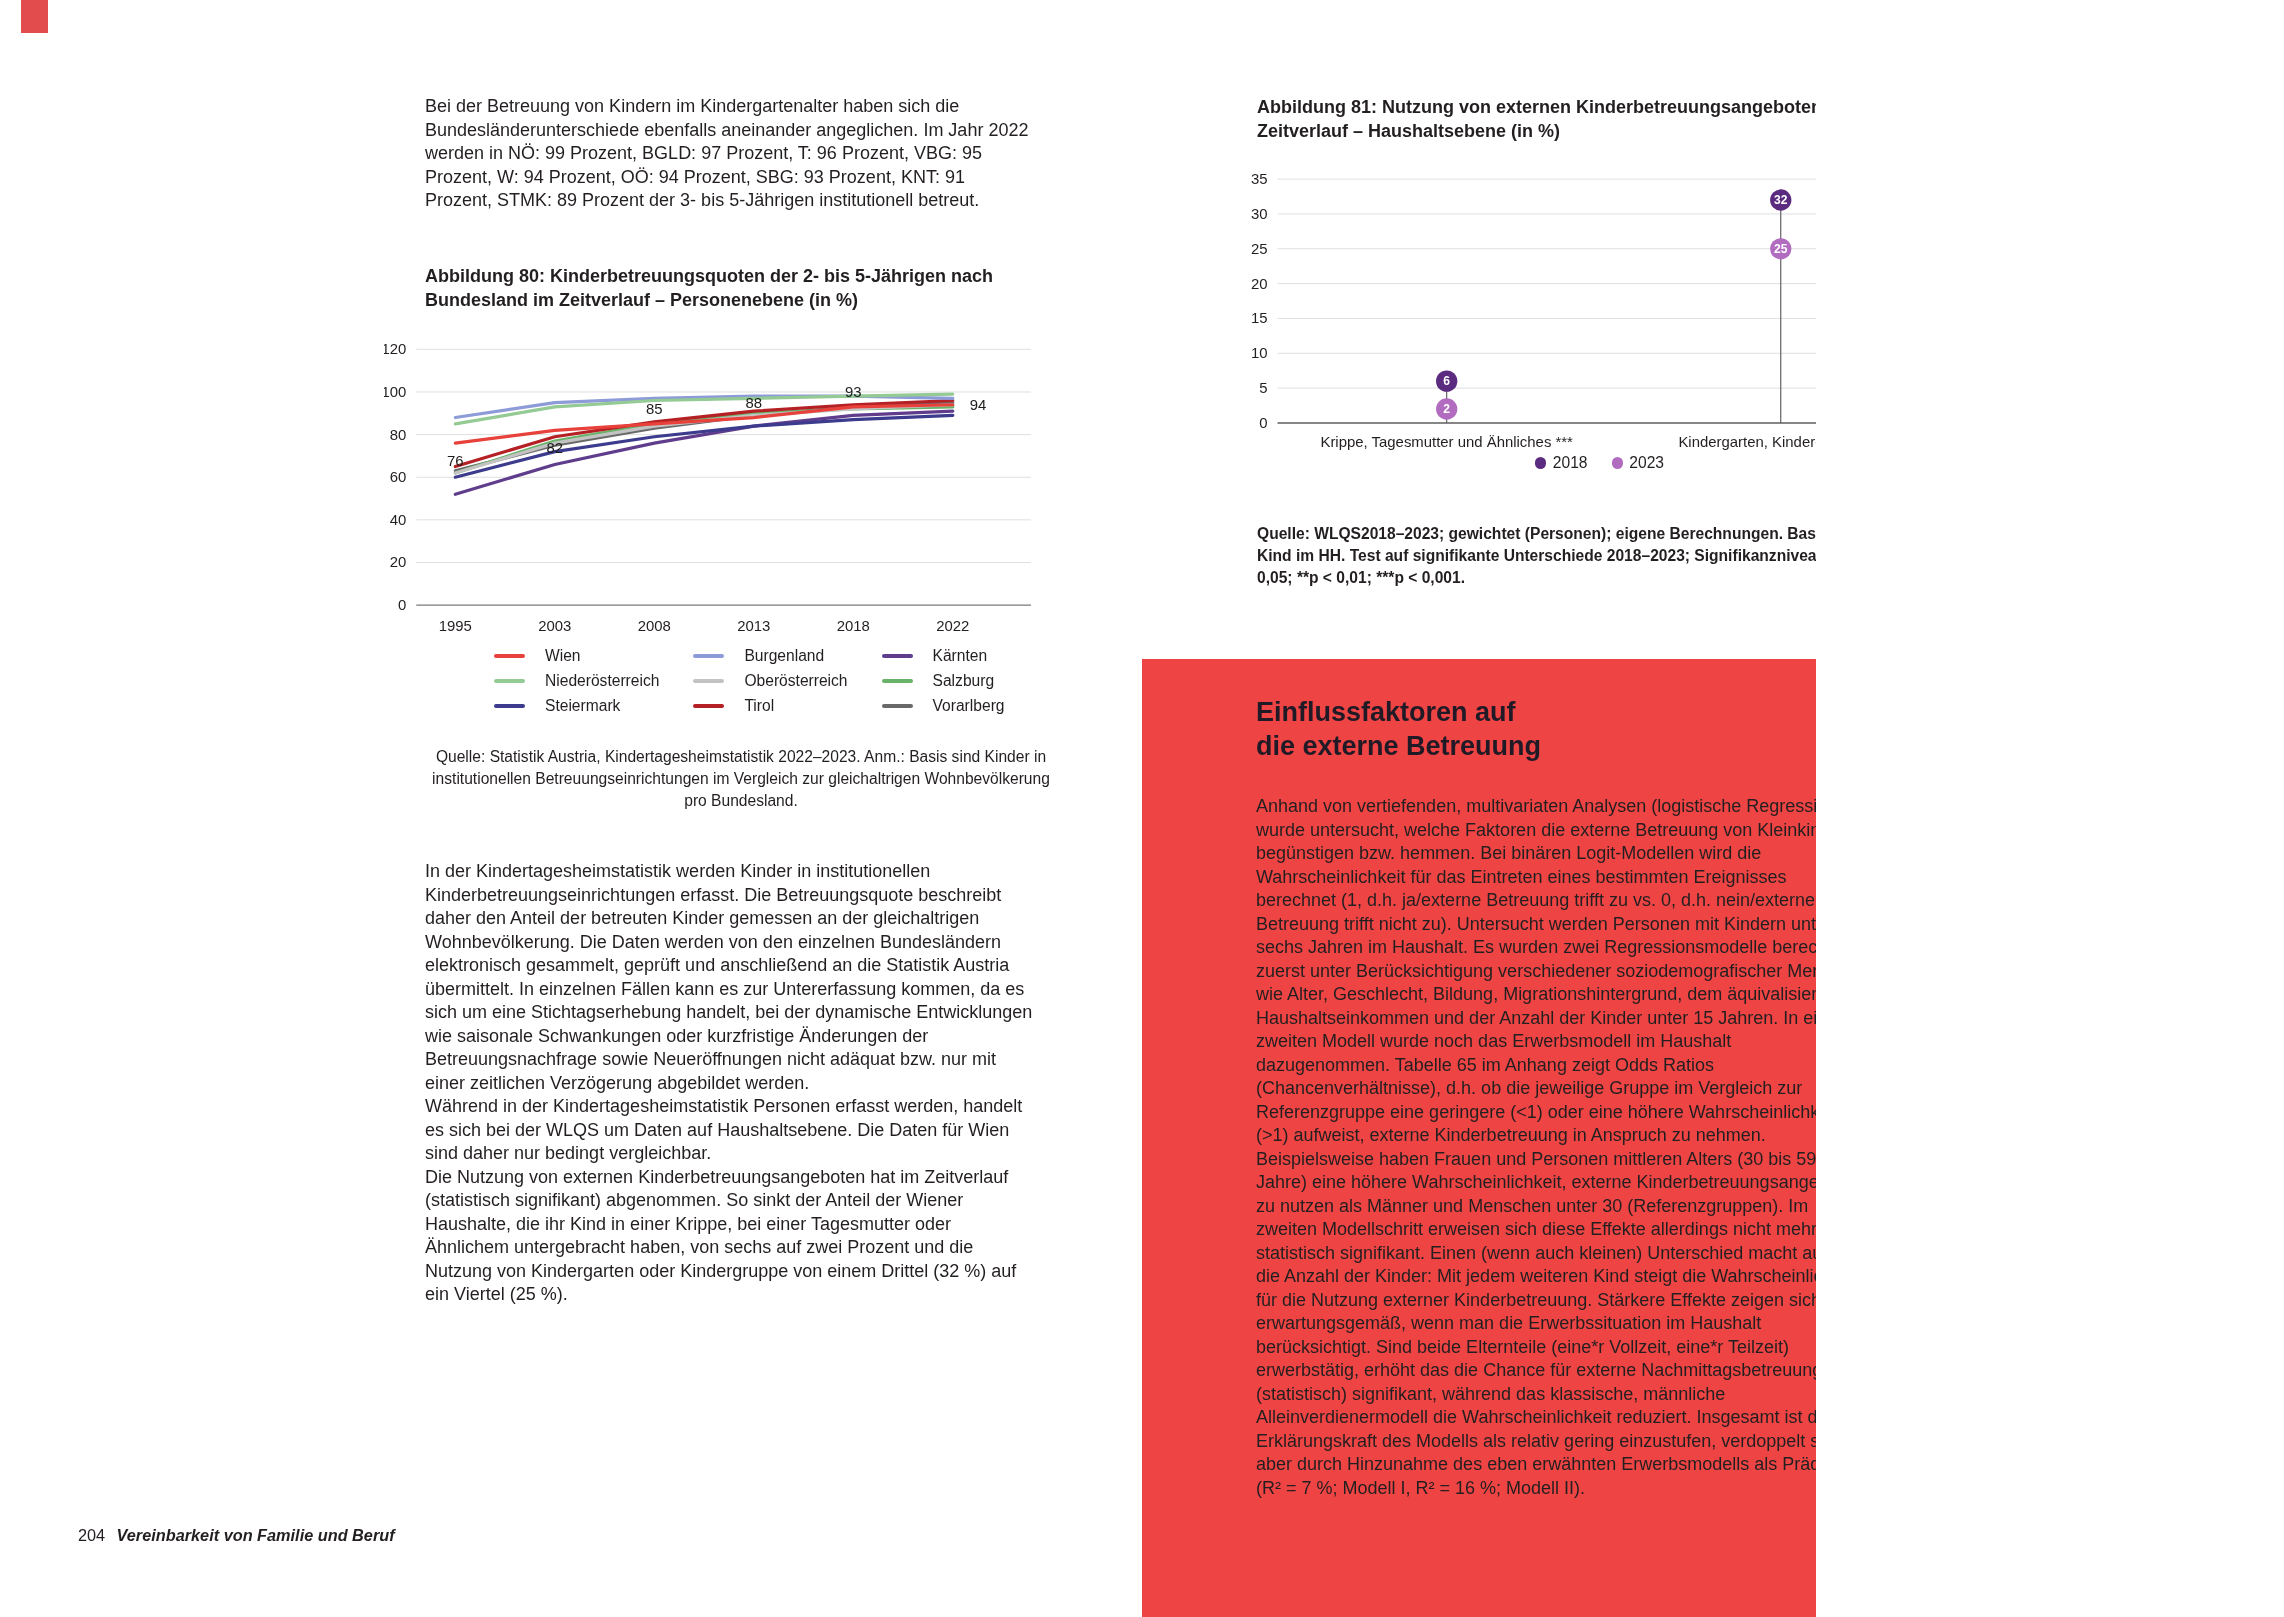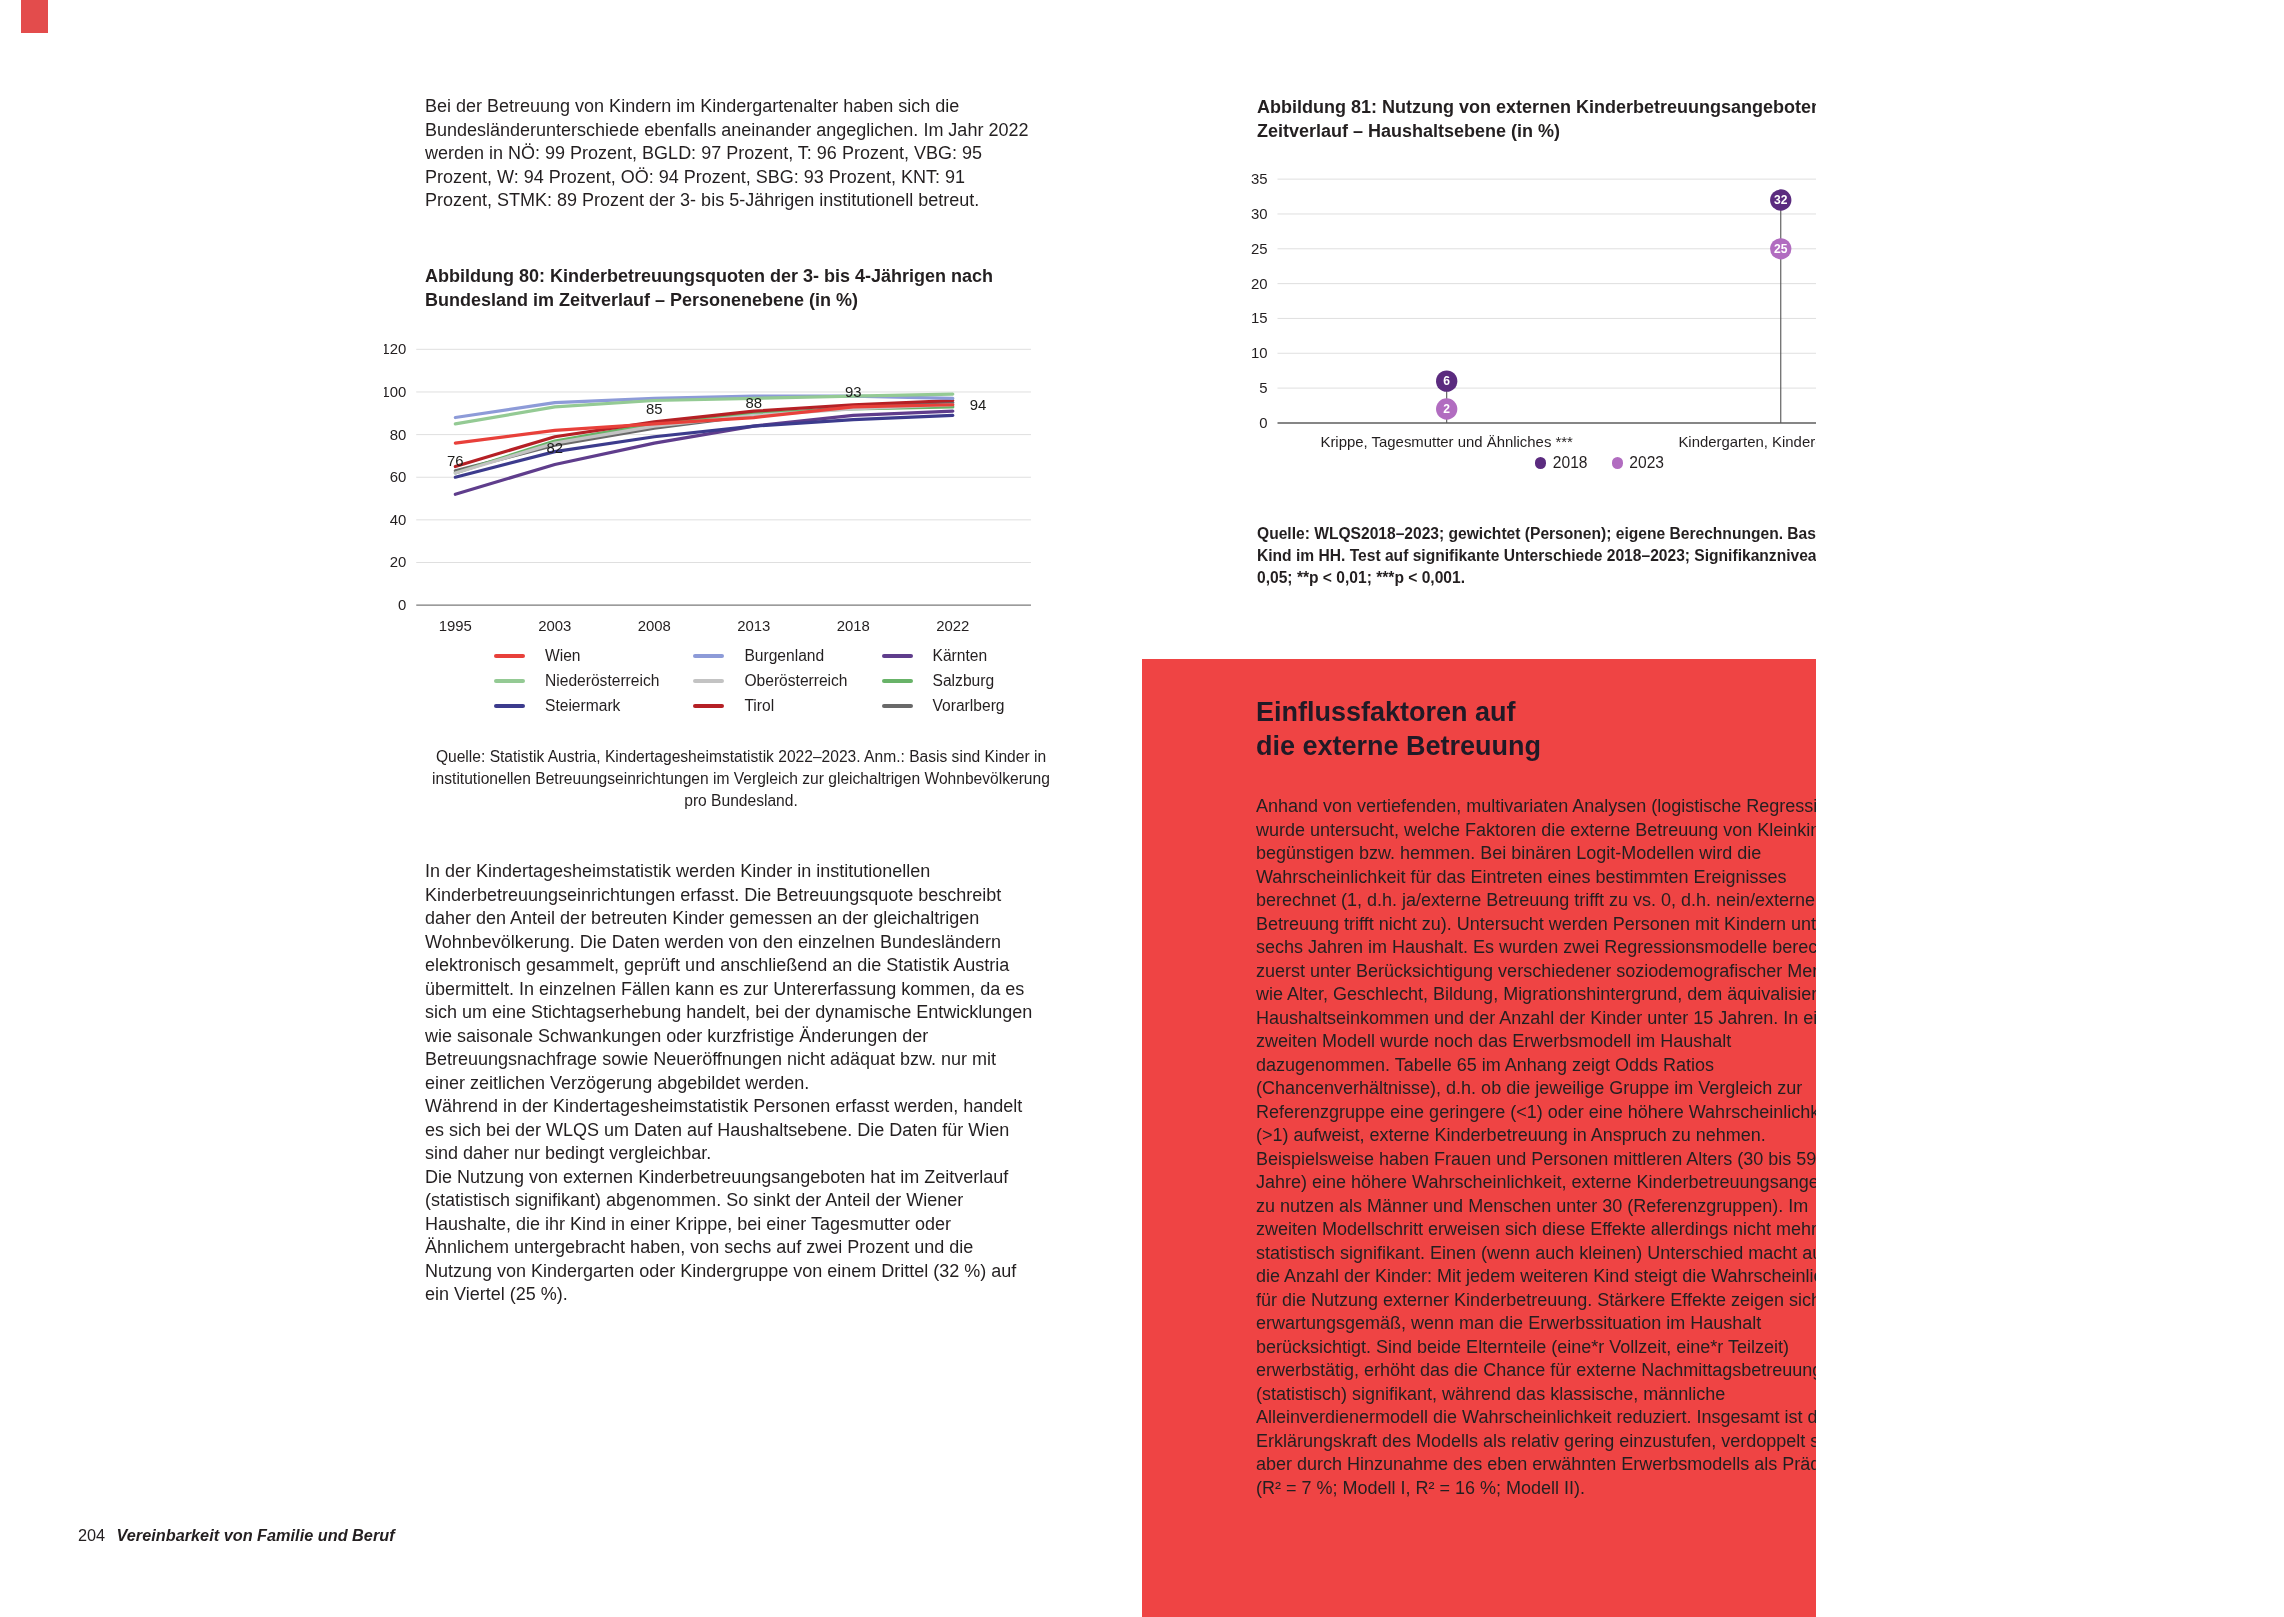--- a/index.html
+++ b/index.html
@@ -25,21 +25,21 @@
 </style>
 </head>
 <body>
 
 <div class="spread">
 
   <div class="abs" style="left: 21.3px; top: 0px; width: 27px; height: 33px; background: rgb(227, 76, 76);"></div>
 
   <div class="abs body-text" style="left:425px;top:95px;width:611px;">Bei der Betreuung von Kindern im Kindergartenalter haben sich die Bundesländerunterschiede ebenfalls aneinander angeglichen. Im Jahr 2022 werden in NÖ: 99 Prozent, BGLD: 97 Prozent, T: 96 Prozent, VBG: 95 Prozent, W: 94 Prozent, OÖ: 94 Prozent, SBG: 93 Prozent, KNT: 91 Prozent, STMK: 89 Prozent der 3- bis 5-Jährigen institutionell betreut.</div>
 
-  <div class="abs fig-title" style="left:425px;top:264px;width:569px;">Abbildung 80: Kinderbetreuungsquoten der 3- bis 4-Jährigen nach Bundesland im Zeitverlauf – Personenebene (in %)</div>
+  <div class="abs fig-title" style="left:425px;top:264px;width:569px;">Abbildung 80: Kinderbetreuungsquoten der 2- bis 5-Jährigen nach Bundesland im Zeitverlauf – Personenebene (in %)</div>
 
   <svg id="chart80" class="abs" style="left:384px;top:328px;" width="665" height="307" viewBox="0 0 935 432">
       <line x1="45" x2="910" y1="390" y2="390" stroke="#7a7a7a" stroke-width="2"></line>
       <text x="31" y="397" text-anchor="end" class="tick">0</text>
       <line x1="45" x2="910" y1="330" y2="330" stroke="#d9d9d9" stroke-width="1.2"></line>
       <text x="31" y="337" text-anchor="end" class="tick">20</text>
       <line x1="45" x2="910" y1="270" y2="270" stroke="#d9d9d9" stroke-width="1.2"></line>
       <text x="31" y="277" text-anchor="end" class="tick">40</text>
       <line x1="45" x2="910" y1="210" y2="210" stroke="#d9d9d9" stroke-width="1.2"></line>
       <text x="31" y="217" text-anchor="end" class="tick">60</text>

